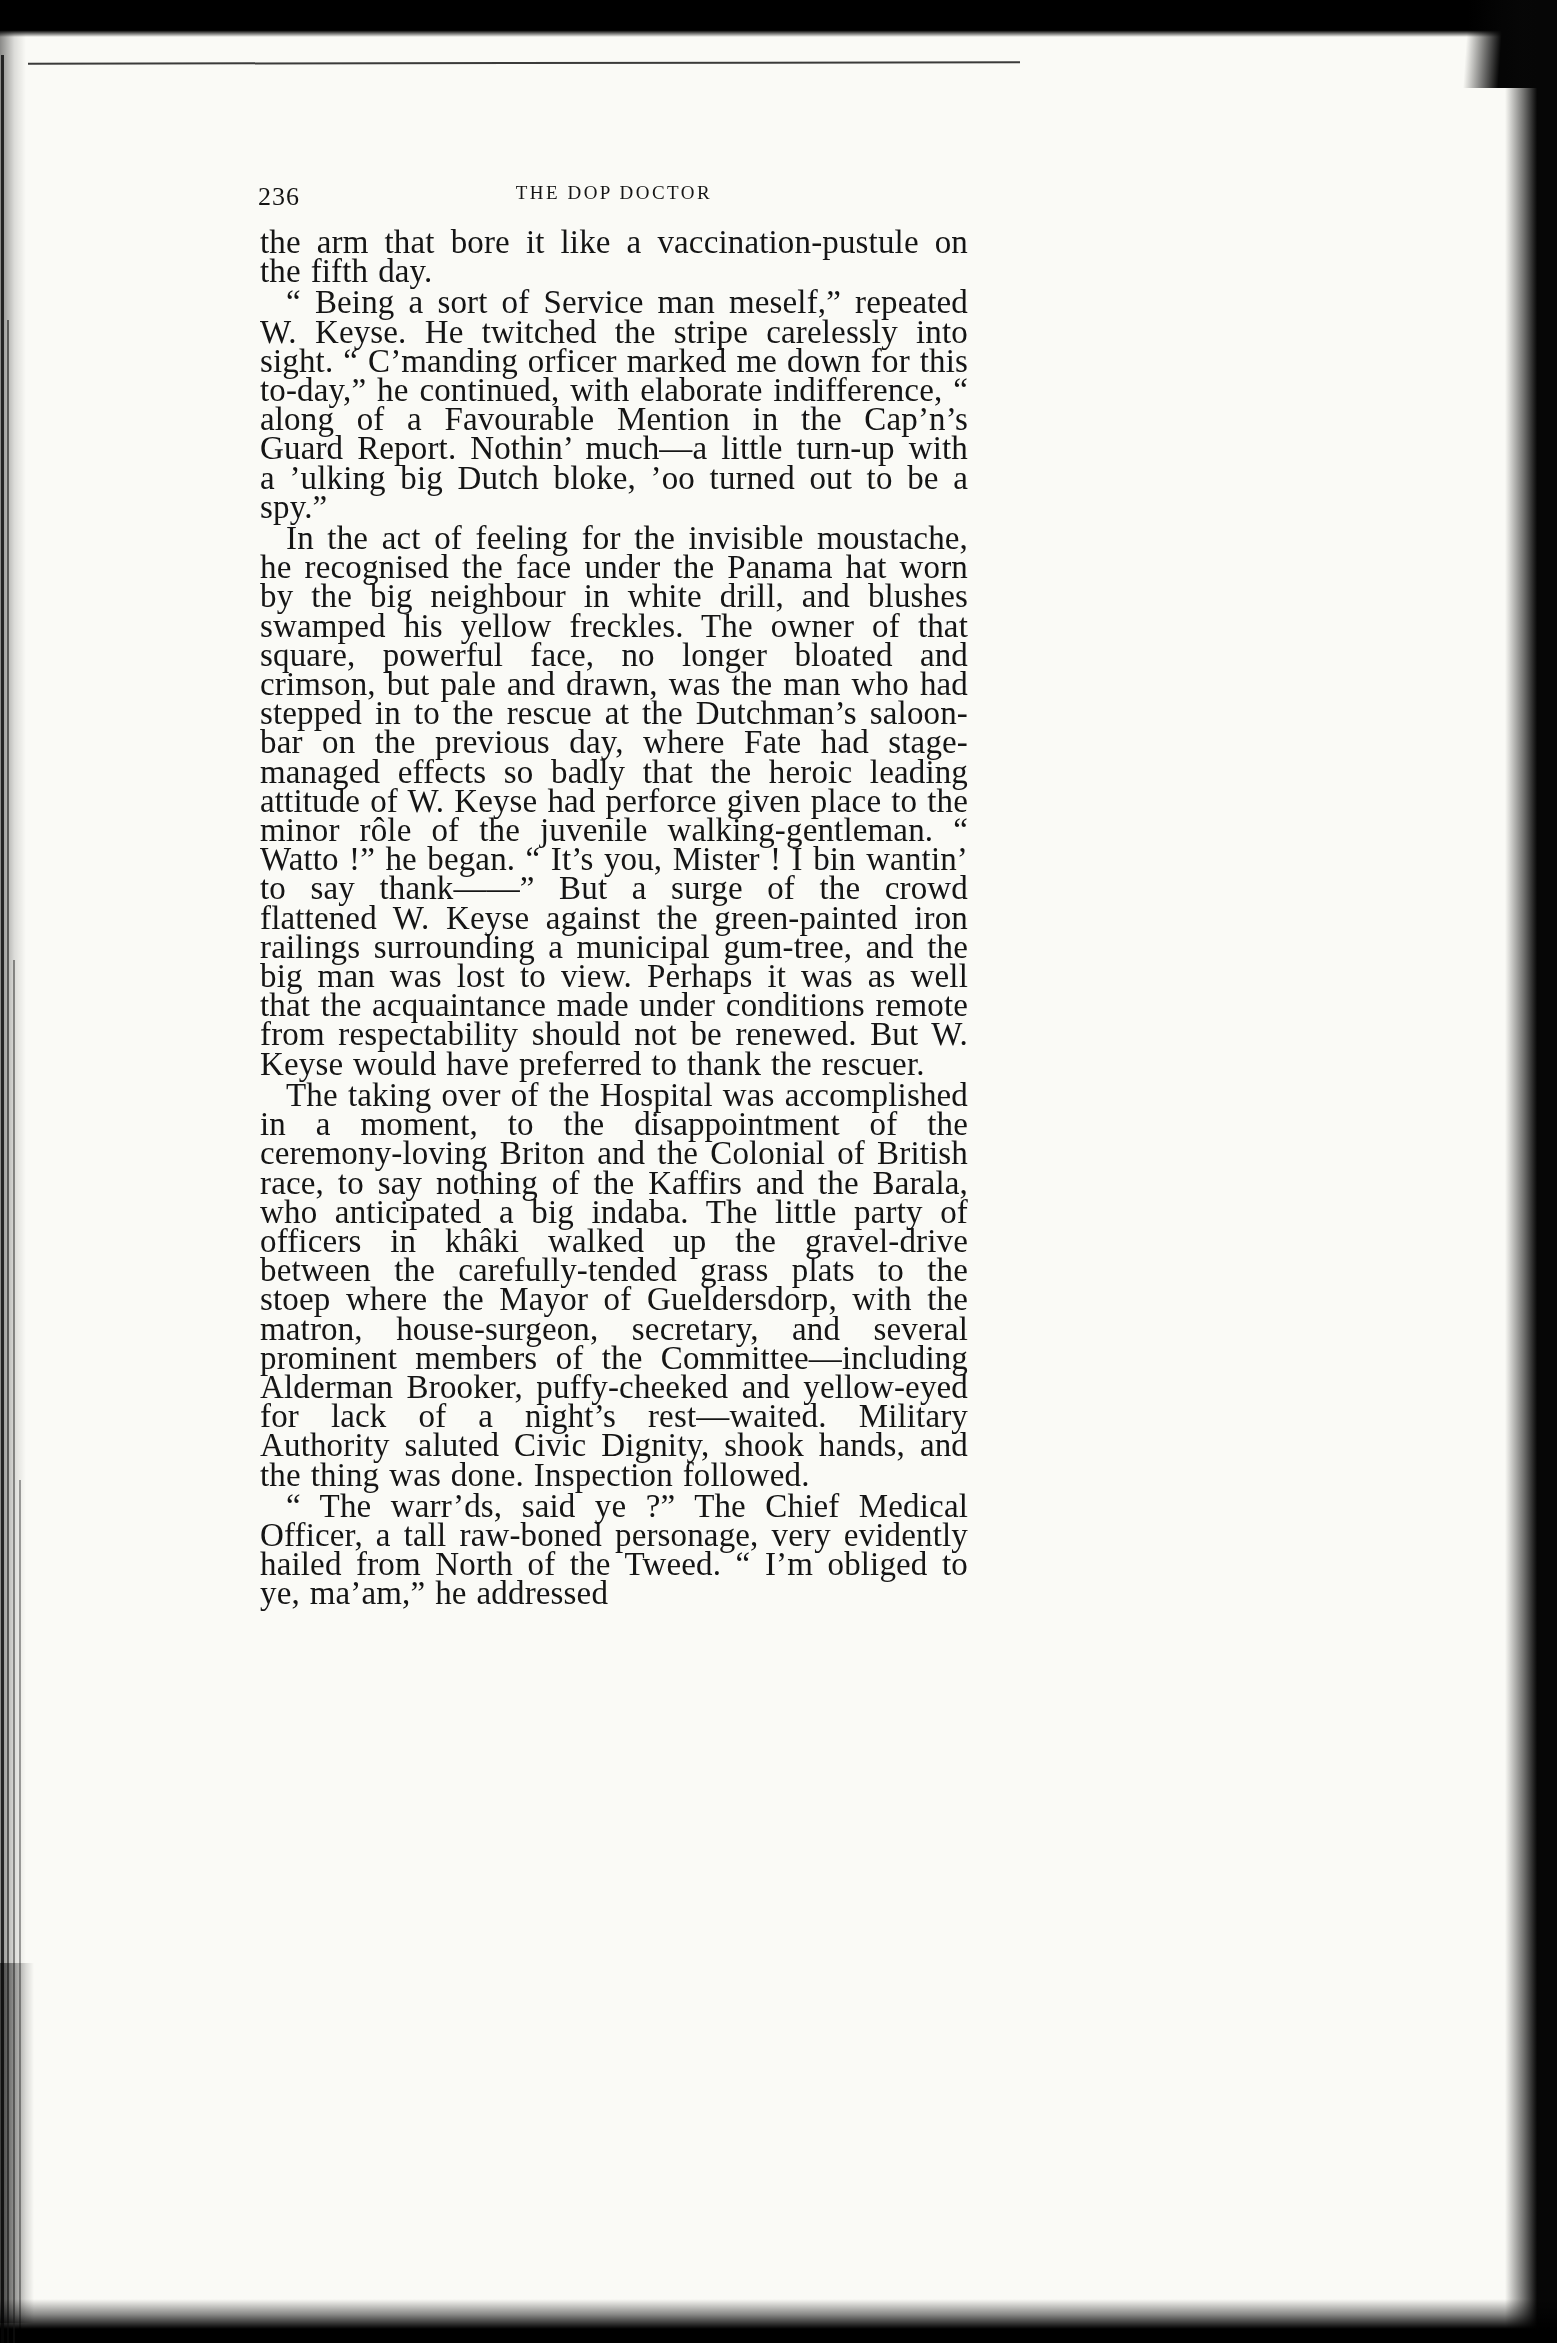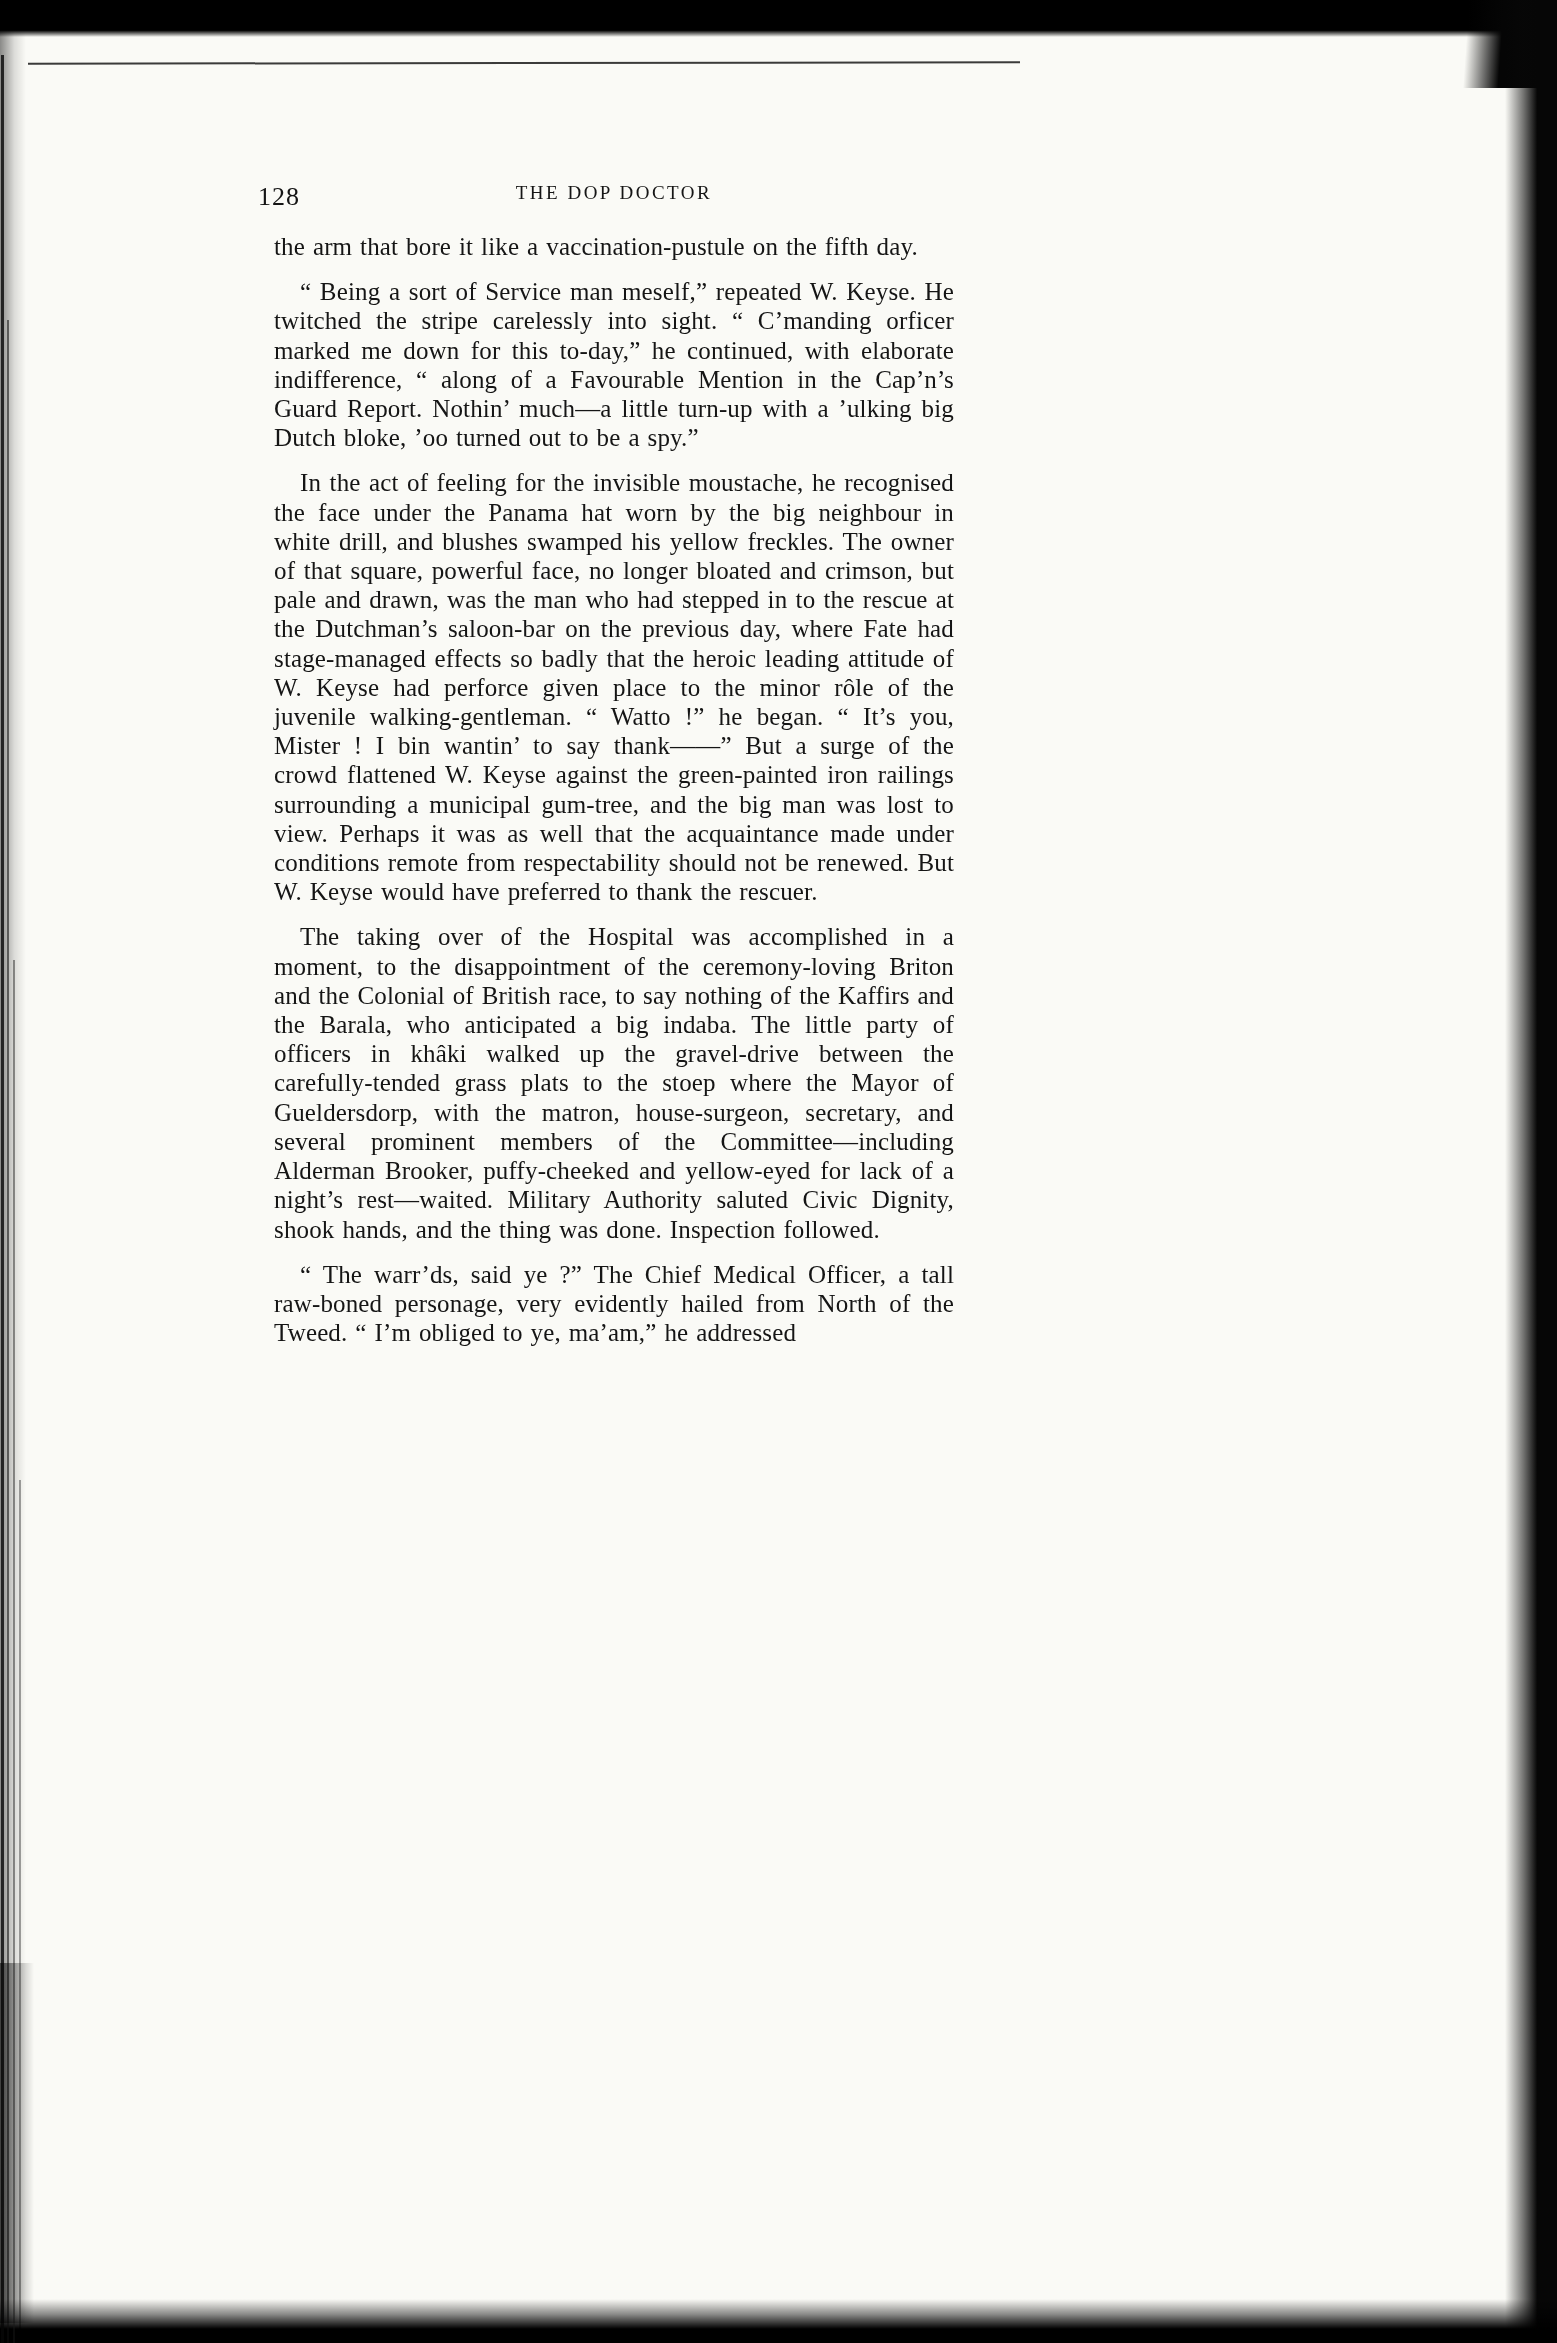--- a/index.html
+++ b/index.html
@@ -32,22 +32,22 @@
     letter-spacing: 1px;
   }
   .runtitle {
     position: absolute;
     left: 0; right: 0;
     text-align: center;
     font-size: 19px;
     letter-spacing: 2.5px;
   }
   .pagetext p {
-    margin: 16px;
-    font-size: 25px;
+    margin: 2px;
+    font-size: 33px;
     line-height: 29.2px;
     text-align: justify;
     letter-spacing: 0.15px;
     word-spacing: 1.5px;
   }
   .pagetext p.indent { text-indent: 26px; }
   .pagetext p.noindent { text-indent: 0; }
 
   
   .art { position: absolute; pointer-events: none; }
@@ -99,21 +99,21 @@
     background: linear-gradient(to right, rgba(0,0,0,0.55), rgba(0,0,0,0));
   }
 </style>
 </head>
 <body>
 
 <div class="scan">
 
   <div class="textcol">
     <div class="pageheader">
-      <span class="pagenum">128</span>
+      <span class="pagenum">236</span>
       <span class="runtitle">THE DOP DOCTOR</span>
     </div>
     <div class="pagetext">
 
     <p class="noindent">the arm that bore it like a vaccination-pustule on the fifth day.</p>
         <p class="indent">“ Being a sort of Service man meself,” repeated W. Keyse. He twitched the stripe carelessly into sight.  “ C’manding orficer marked me down for this to-day,” he continued, with elaborate indifference, “ along of a Favourable Mention in the Cap’n’s Guard Report.  Nothin’ much—a little turn-up with a ’ulking big Dutch bloke, ’oo turned out to be a spy.”</p>
         <p class="indent">In the act of feeling for the invisible moustache, he recognised the face under the Panama hat worn by the big neighbour in white drill, and blushes swamped his yellow freckles.  The owner of that square, powerful face, no longer bloated and crimson, but pale and drawn, was the man who had stepped in to the rescue at the Dutchman’s saloon-bar on the previous day, where Fate had stage-managed effects so badly that the heroic leading attitude of W. Keyse had perforce given place to the minor rôle of the juvenile walking-gentleman.  “ Watto !” he began. “ It’s you, Mister !  I bin wantin’ to say thank——” But a surge of the crowd flattened W. Keyse against the green-painted iron railings surrounding a municipal gum-tree, and the big man was lost to view.  Perhaps it was as well that the acquaintance made under conditions remote from respectability should not be renewed.  But W. Keyse would have preferred to thank the rescuer.</p>
         <p class="indent">The taking over of the Hospital was accomplished in a moment, to the disappointment of the ceremony-loving Briton and the Colonial of British race, to say nothing of the Kaffirs and the Barala, who anticipated a big indaba. The little party of officers in khâki walked up the gravel-drive between the carefully-tended grass plats to the stoep where the Mayor of Gueldersdorp, with the matron, house-surgeon, secretary, and several prominent members of the Committee—including Alderman Brooker, puffy-cheeked and yellow-eyed for lack of a night’s rest—waited. Military Authority saluted Civic Dignity, shook hands, and the thing was done.  Inspection followed.</p>
         <p class="indent">“ The warr’ds, said ye ?”  The Chief Medical Officer, a tall raw-boned personage, very evidently hailed from North of the Tweed.  “ I’m obliged to ye, ma’am,” he addressed</p>
       </div>

